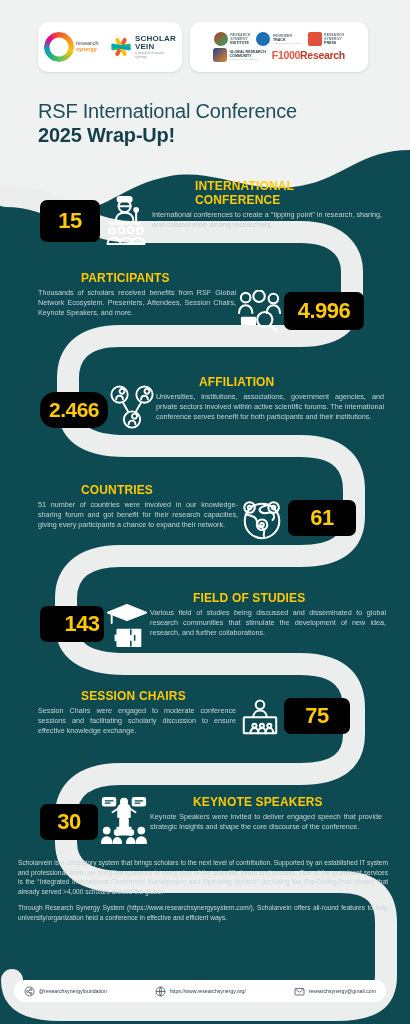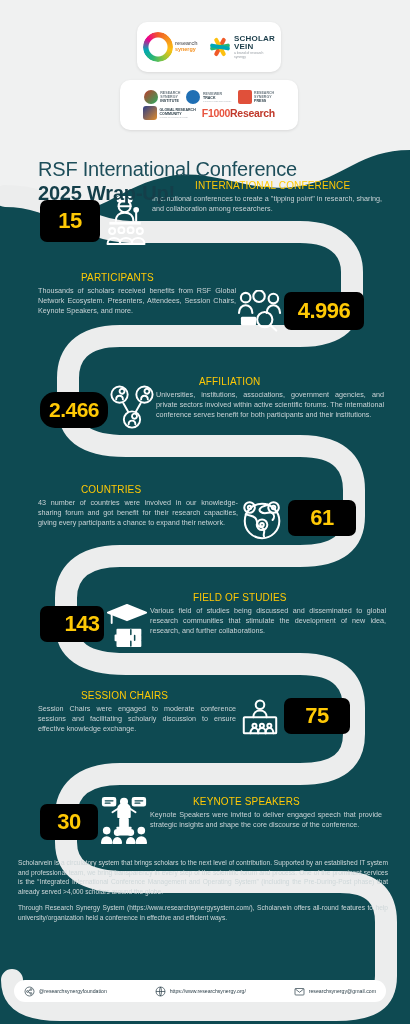--- a/index.html
+++ b/index.html
@@ -10,21 +10,21 @@
     background:#0e4a52;
   }
   #root{ position:absolute; inset:0; }
 
   
   .bg-teal{ position:absolute; inset:0; background:#0e4a52; z-index:0; }
   .bg-svg{ position:absolute; inset:0; z-index:1; }
 
   
   .header{ position:absolute; top:0; left:0; width:410px; z-index:6; }
-  .logo-row{ display:flex; gap:8px; padding:22px 30px 0 38px; align-items:center;flex-direction:column; }
+  .logo-row{ display:flex; gap:8px; padding:22px 30px 0 38px; align-items:center; }
   .logo-card{
     background:#ffffff; border-radius:10px; display:flex; align-items:center;
     justify-content:center; box-shadow:0 1px 3px rgba(0,0,0,.10);
   }
   .logo-card.left{ width:144px; height:50px; gap:5px; padding:0 6px; }
   .logo-card.right{ width:178px; height:50px; padding:4px 6px; flex-direction:column; gap:2px;}
 
   .rs-logo{ display:flex; align-items:center; gap:2px; }
   .rs-ring{ width:30px; height:30px; border-radius:50%;
     background:conic-gradient(#f05a28,#f6911e,#fdc010,#8cc63e,#2bb673,#00a7b5,#ec008c,#f05a28);
@@ -63,21 +63,21 @@
 
   
   .row{ position:absolute; z-index:5; display:flex; align-items:flex-start; }
   .num-chip{
     background:#000000; color:#FFC905; border-radius:7px;
     font-weight:bold; display:flex; align-items:center; justify-content:center;
     flex:none; letter-spacing:-.5px;
   }
   .icon-box{ flex:none; display:flex; align-items:center; justify-content:center; }
   .txt-box{ }
-  .head{ color:#FFC905; font-weight:normal; font-size:10px; letter-spacing:.15px; line-height:1.16; text-transform:uppercase;padding-left:43px; }
+  .head{ color:#FFC905; font-weight:bold; font-size:12px; letter-spacing:.15px; line-height:1.16; text-transform:uppercase;padding-left:43px; }
   .body{ color:#c9d3d6; font-size:7.2px; line-height:1.42; text-align:justify; margin-top:2px; }
 
   
   .footer{ position:absolute; left:0; top:858px; width:410px; z-index:6; padding:0 22px 0 18px; }
   .about-t{ font-size:8px; color:#FFC905; margin-bottom:4px; }
   .about-t b{ font-weight:bold; }
   .about-p{ color:#cfd8da; font-size:6.6px; line-height:1.45; text-align:justify; margin-bottom:7px; }
   .contact-bar{
     position:absolute; left:14px; top:980px; width:372px; height:22px;
     background:#ffffff; border-radius:11px; display:flex; align-items:center;
@@ -272,21 +272,21 @@
     </div>
     <div class="txt-box" style="width:228px;">
       <div class="head">AFFILIATION</div>
       <div class="body">Universities, institutions, associations, government agencies, and private sectors involved within active scientific forums. The international conference serves benefit for both participants and their institutions.</div>
     </div>
   </div>
 
   <div class="row" style="left:38px; top:484px; width:360px;">
     <div class="txt-box" style="width:200px;">
       <div class="head">COUNTRIES</div>
-      <div class="body">43 number of countries were involved in our knowledge-sharing forum and got benefit for their research capacities, giving every participants a chance to expand their network.</div>
+      <div class="body">51 number of countries were involved in our knowledge-sharing forum and got benefit for their research capacities, giving every participants a chance to expand their network.</div>
     </div>
     <div class="icon-box" style="width:50px;height:50px;margin-top:10px;">
       <svg viewBox="0 0 50 50" width="48" height="48" fill="none" stroke="#fff" stroke-width="2.1" stroke-linecap="round" stroke-linejoin="round">
         <circle cx="24" cy="27" r="18"></circle>
         <path d="M7 20c4 2 7 1 10 4s1 6 3 8 5 1 6 4-1 5 0 7"></path>
         <path d="M30 10c-3 2-6 1-8 4s2 5 5 5 6-2 8 0 2 5 0 7"></path>
         <circle cx="11" cy="13" r="5.5"></circle>
           <circle cx="11" cy="13" r="1.8"></circle>
         <circle cx="36" cy="13" r="5.5"></circle>
           <circle cx="36" cy="13" r="1.8"></circle>

